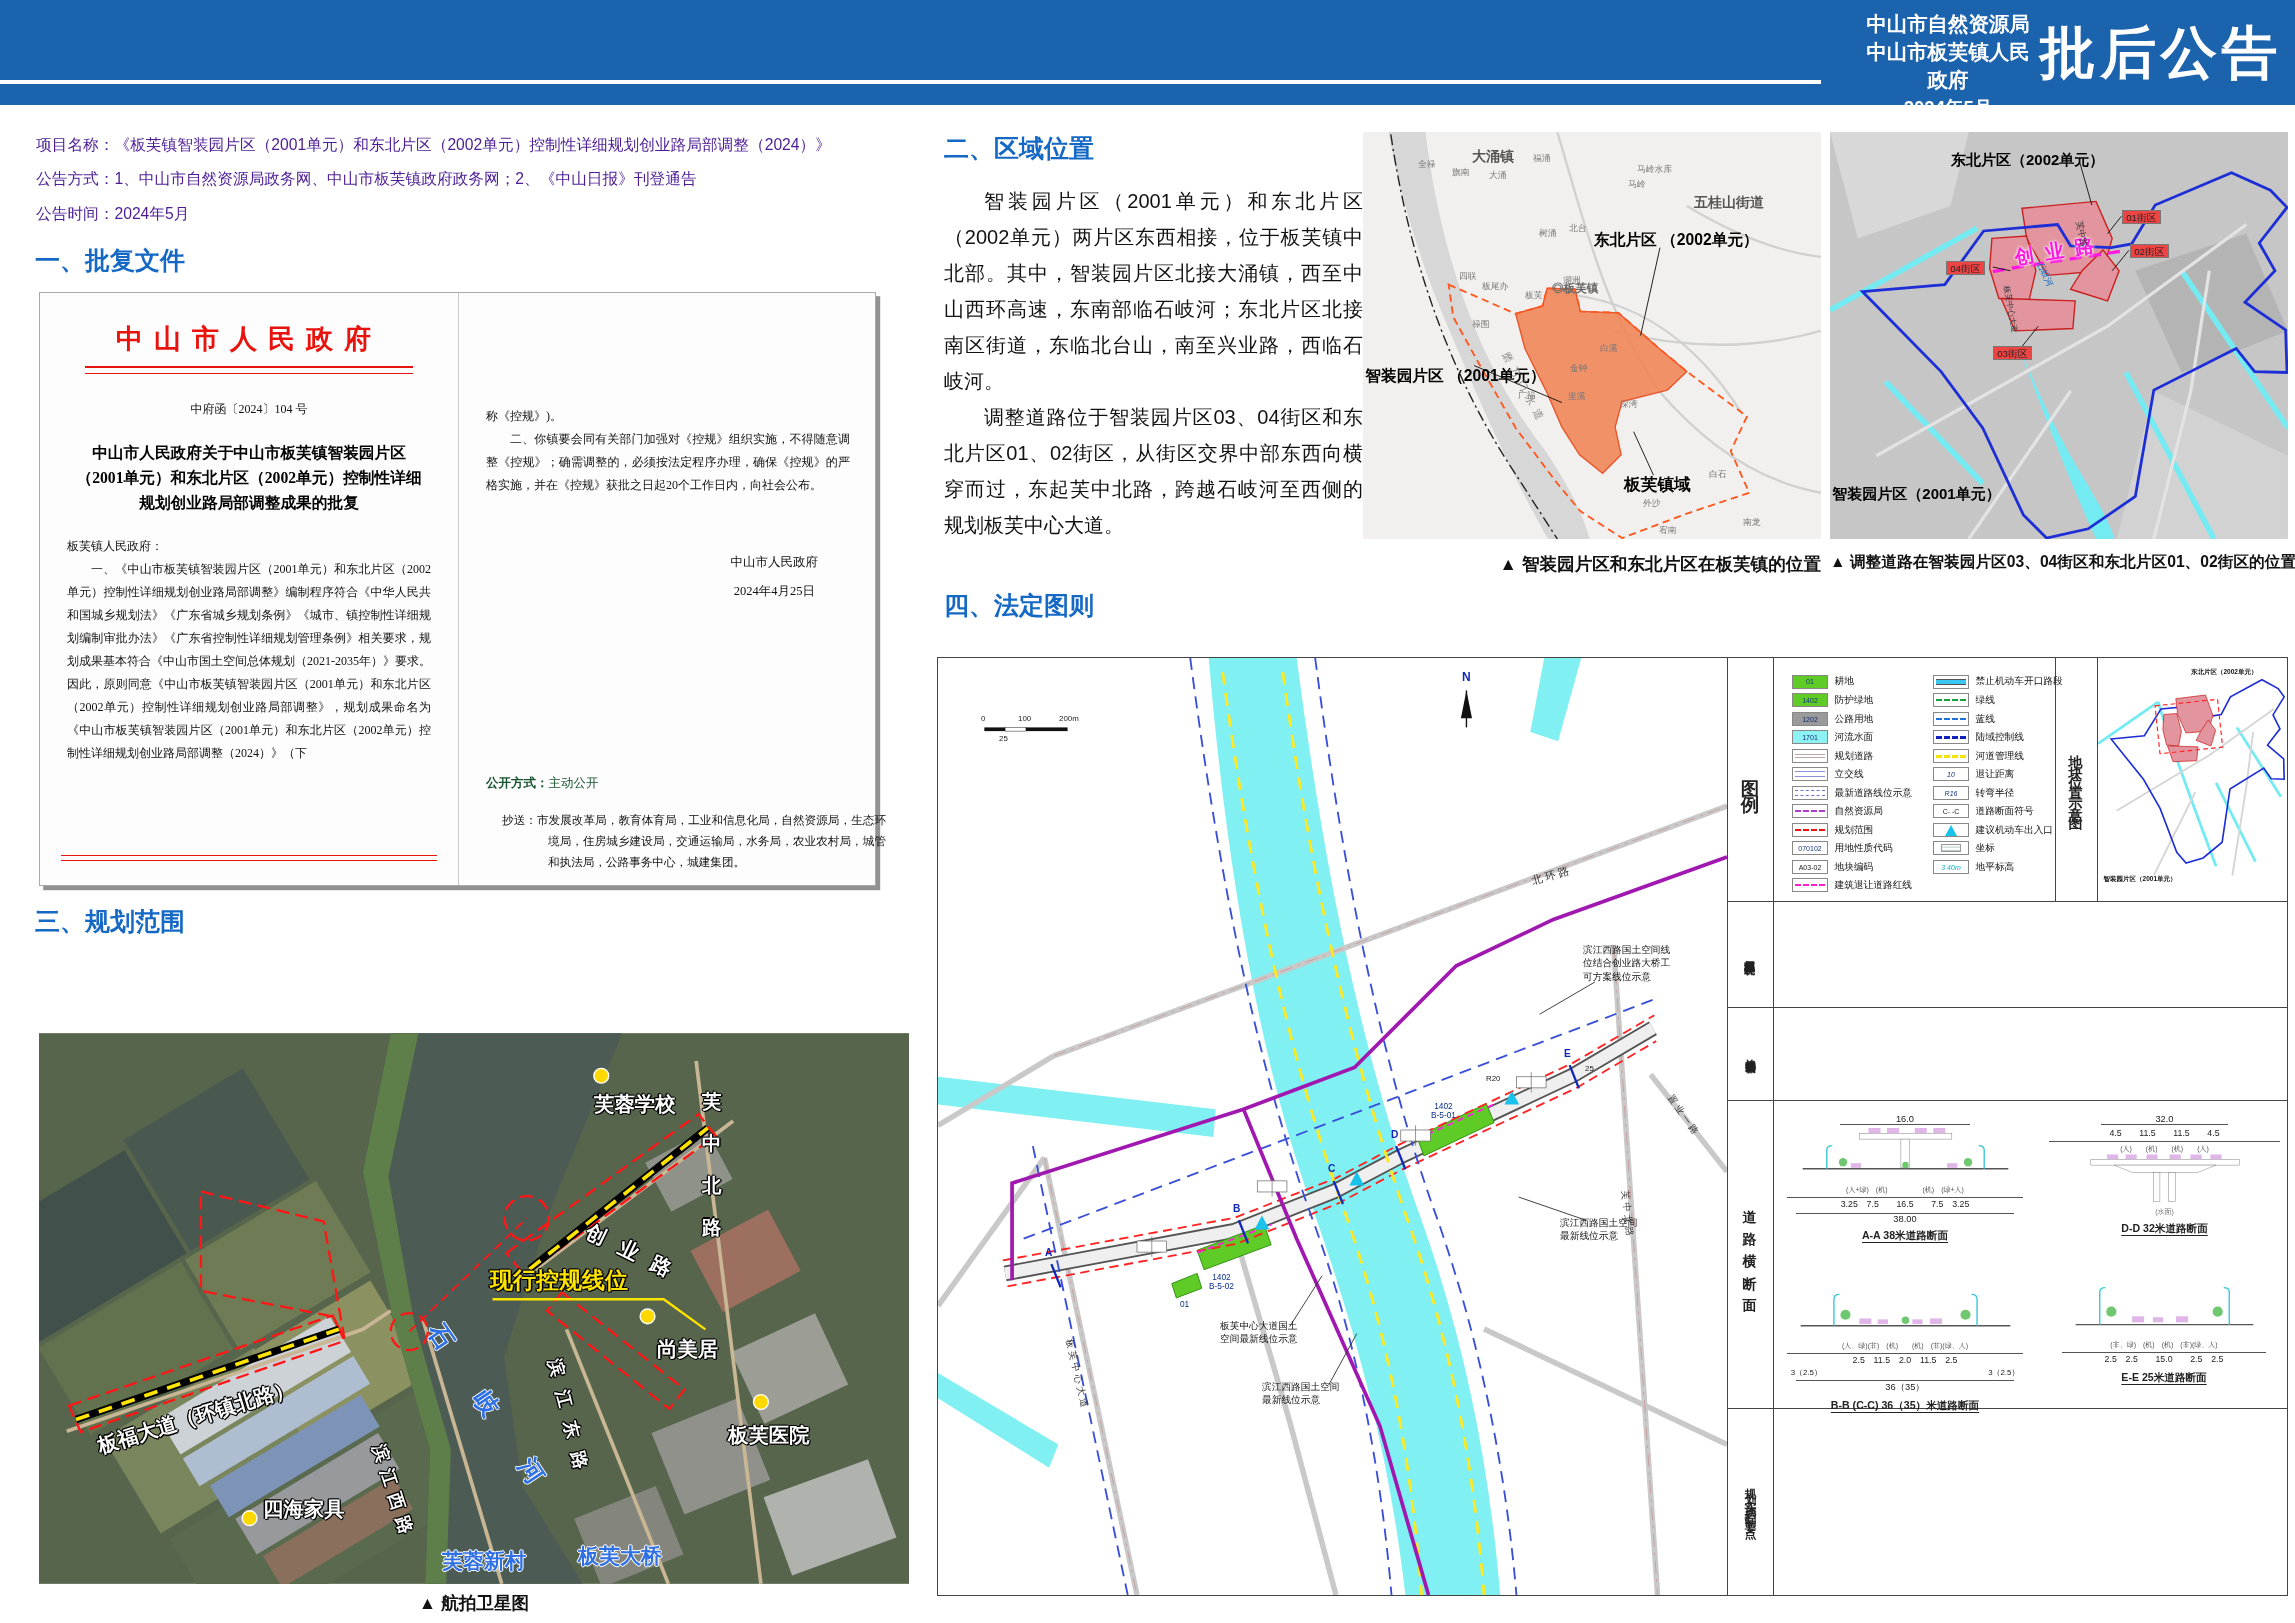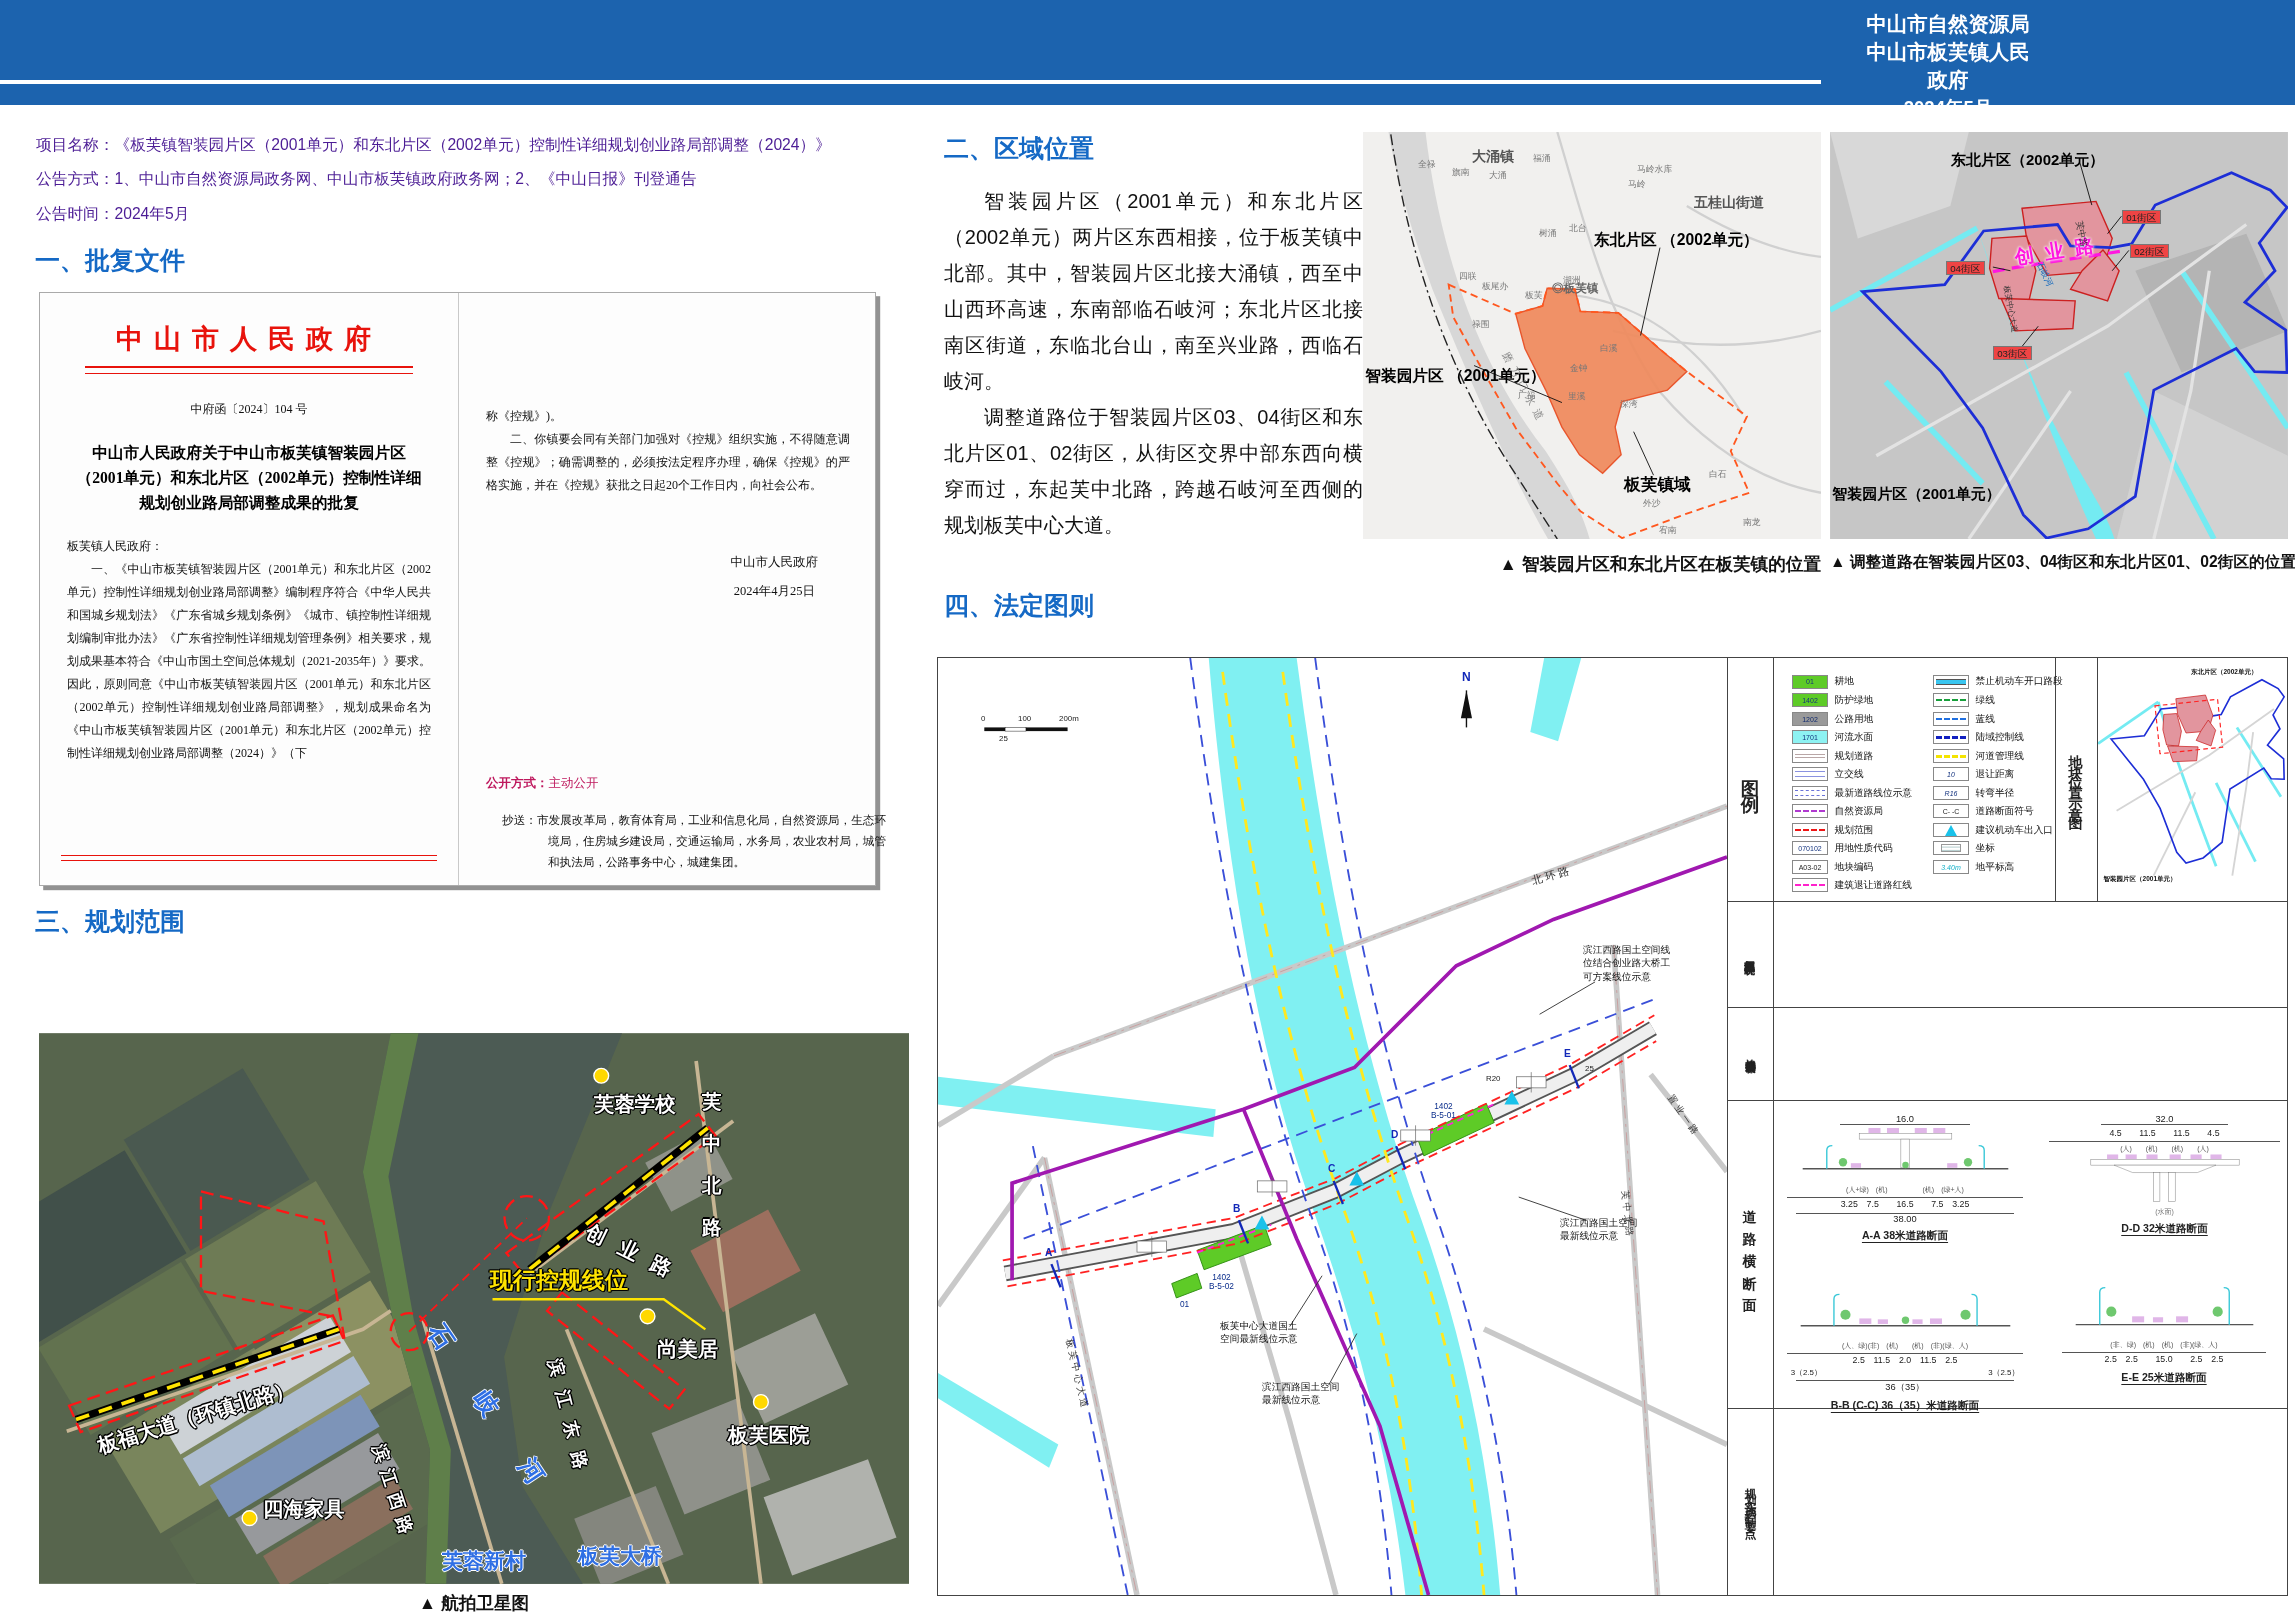--- a/index.html
+++ b/index.html
@@ -21,21 +21,21 @@
   .dp-l{left:0}.dp-r{left:419px}
   .dpad{padding:18.5px 27px;position:relative;height:555px}
   .doc-agency{color:#e8130c;font-weight:bold;font-size:27px;letter-spacing:11px;text-align:center;white-space:nowrap;margin-top:9.3px}
   .doc-redline{margin:9.3px auto 0;width:90%;height:4.6px;border-top:2.3px solid #e8130c;border-bottom:1.4px solid #e8130c}
   .doc-no{text-align:center;font-size:12px;margin-top:27px;color:#111}
   .doc-title{font-weight:bold;font-size:15.7px;line-height:25px;text-align:center;margin:22px 9.3px 0;color:#000}
   .doc-p{font-size:12px;line-height:23px;text-align:justify;color:#111;margin:0}
   .ind{text-indent:2em}
   .doc-redline2{position:absolute;left:5%;bottom:24px;width:90%;height:4.2px;border-top:1.4px solid #e8130c;border-bottom:1.4px solid #e8130c}
   .doc-sign{margin:51px 32px 0 auto;width:fit-content;text-align:center;font-size:12.5px;line-height:29px;color:#111}
-  .doc-pub{position:absolute;left:27px;top:482px;font-size:12.5px;color:#be185d}
+  .doc-pub{position:absolute;left:27px;top:482px;font-size:12.5px;color:#14532d}
   .doc-pub b{font-family:"Liberation Sans",sans-serif}
   .doc-cc{position:absolute;left:43px;top:517px;width:338px;font-size:11.6px;line-height:21px;color:#111;text-align:justify;padding-left:46px;text-indent:-46px}
   
   .region-p{position:absolute;left:944px;top:183px;width:419px;font-size:20px;line-height:36px;color:#111;text-align:justify}
   .region-p p{margin:0;text-indent:2em}
   
   .mapbox{position:absolute;overflow:hidden}
   .mapbox svg{position:absolute;left:0;top:0}
   .lbl{position:absolute;white-space:nowrap;line-height:1.15}
   .m1-town{font-size:14px;font-weight:bold;color:#555}
@@ -92,20 +92,21 @@
 
 <div class="page">
 
   <div class="hdr">
     <div class="hdr-stripe"></div>
     <div class="hdr-org">
       <div>中山市自然资源局</div>
       <div>中山市板芙镇人民政府</div>
       <div style="font-size:18.5px">2024年5月</div>
     </div>
+    <div class="hdr-badge">批后公告</div>
   </div>
 
   <div class="meta-line" style="top:135px">项目名称：《板芙镇智装园片区（2001单元）和东北片区（2002单元）控制性详细规划创业路局部调整（2024）》</div>
   <div class="meta-line" style="top:169px">公告方式：1、中山市自然资源局政务网、中山市板芙镇政府政务网；2、《中山日报》刊登通告</div>
   <div class="meta-line" style="top:204px">公告时间：2024年5月</div>
 
   <div class="sec-title" style="left:35px;top:244px">一、批复文件</div>
   <div class="sec-title" style="left:944px;top:132px">二、区域位置</div>
   <div class="sec-title" style="left:35px;top:905px">三、规划范围</div>
   <div class="sec-title" style="left:944px;top:589px">四、法定图则</div>

